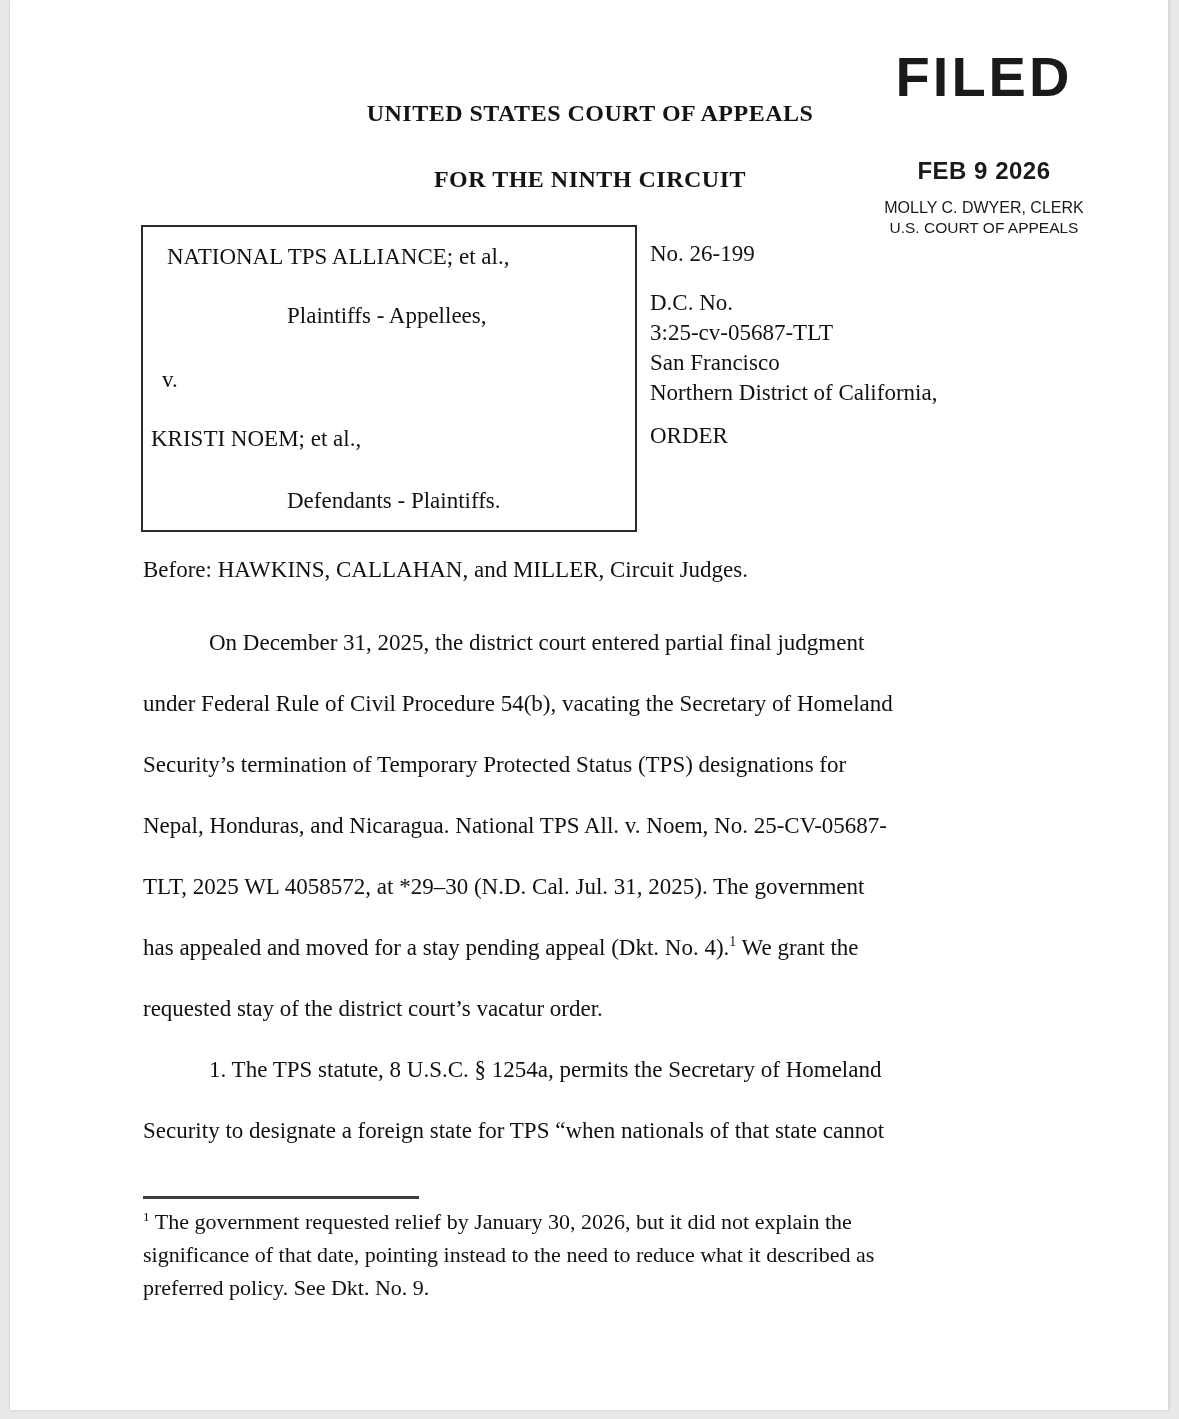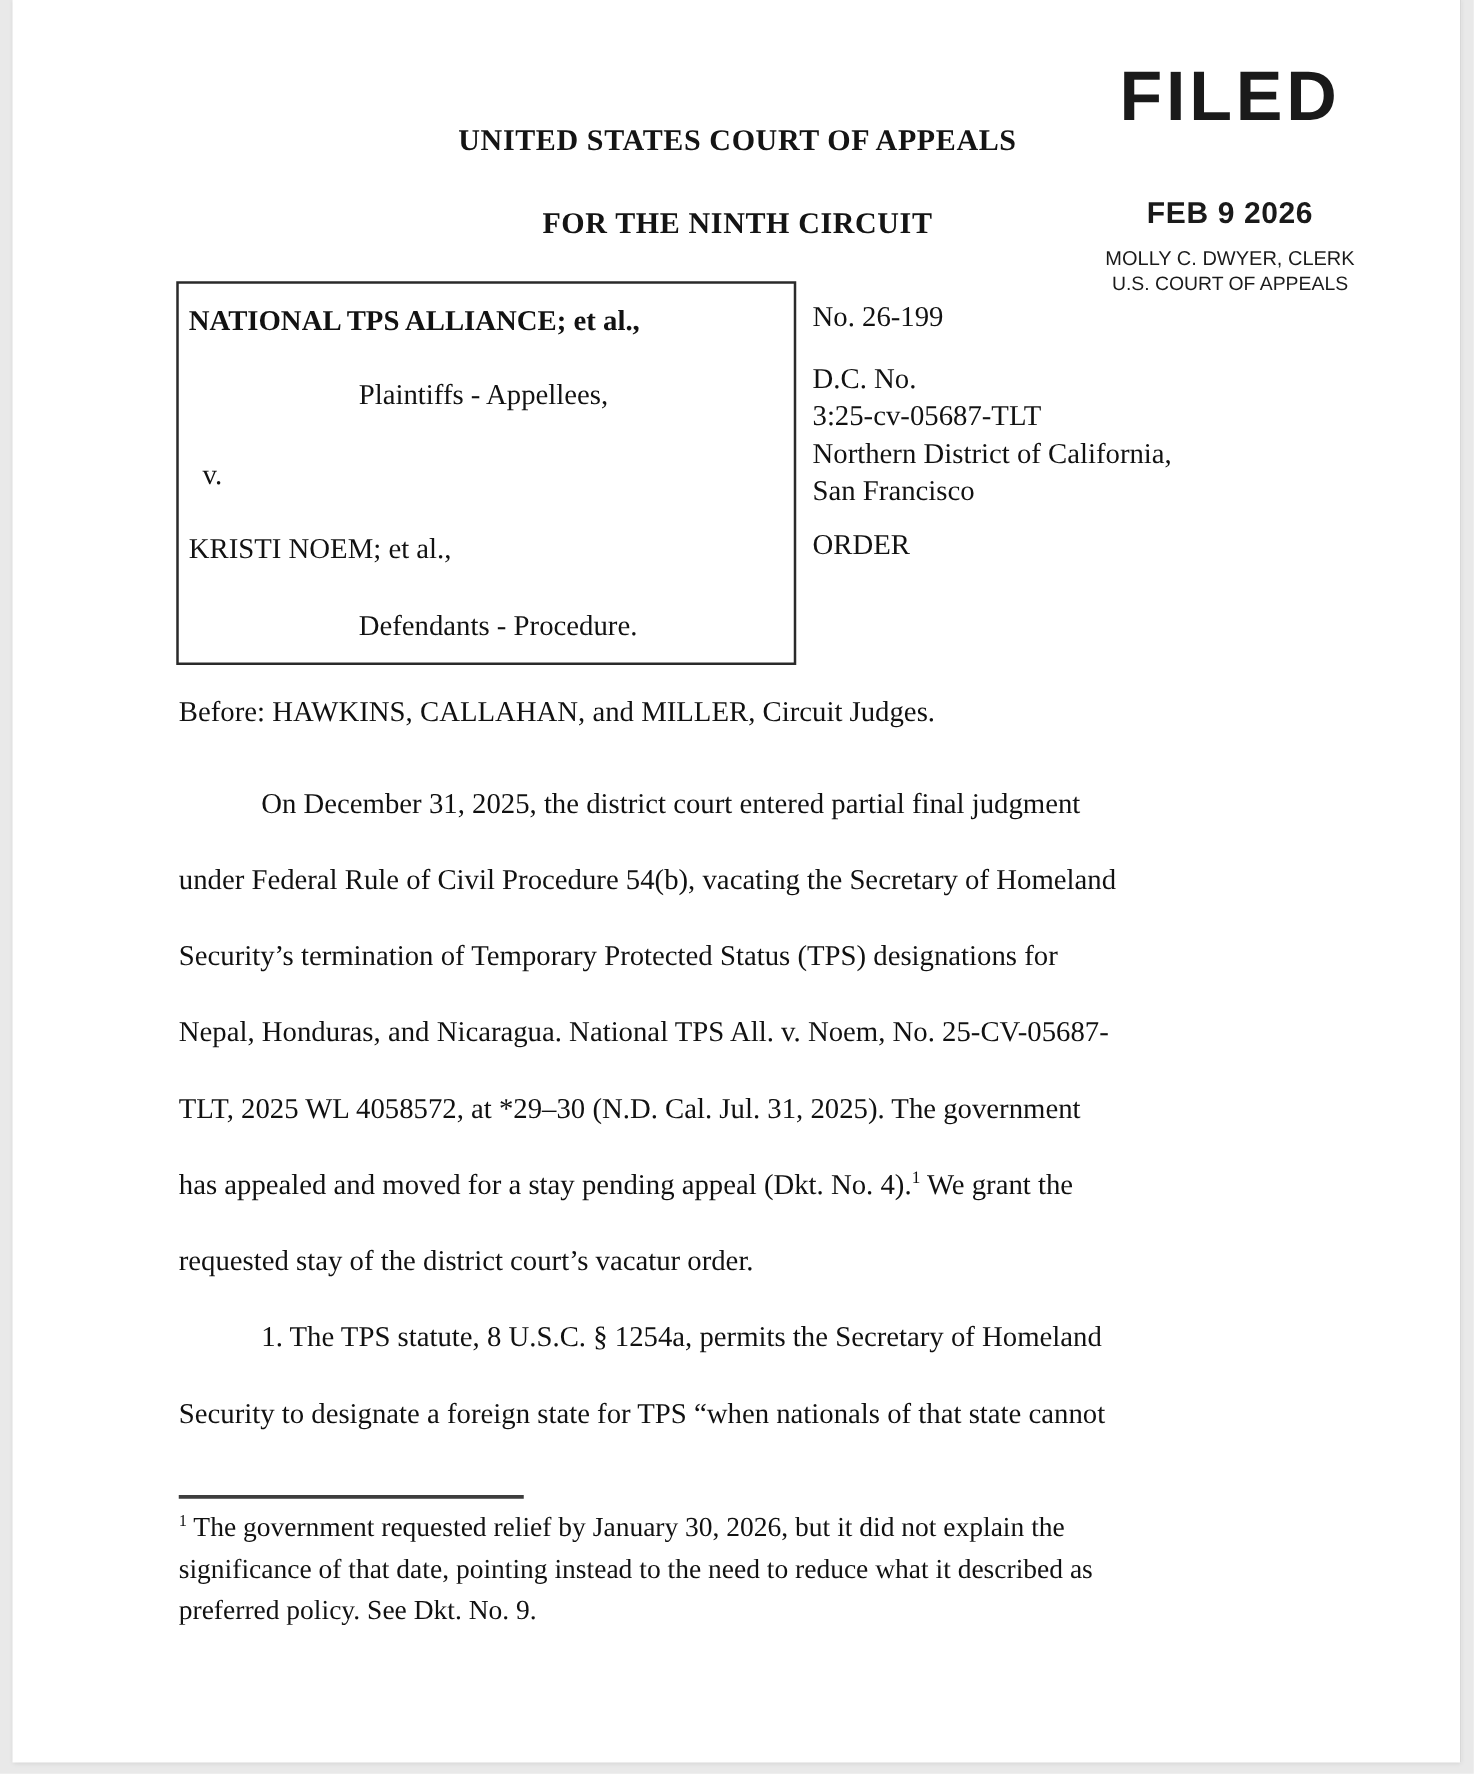--- a/index.html
+++ b/index.html
@@ -35,21 +35,21 @@
   .stamp .fdate{position:absolute;top:157px;left:0;width:252px;font-size:24px;font-weight:600;letter-spacing:0.5px;}
   .stamp .clerk{position:absolute;top:199px;left:0;width:252px;font-size:16px;}
   .stamp .office{position:absolute;top:219px;left:0;width:252px;font-size:15.5px;}
 
   
   .caption-box{
     position:absolute;left:141px;top:225px;width:492px;height:303px;
     border:2px solid #2a2a2a;font-size:23px;
   }
   .caption-box .abs{color:#121212;}
-  .cap-plaintiff{left:8px;top:17px;font-weight:bold;}
+  .cap-plaintiff{left:24px;top:17px;}
   .cap-prole{left:144px;top:76px;}
   .cap-v{left:19px;top:140px;}
   .cap-defendant{left:8px;top:199px;}
   .cap-drole{left:144px;top:261px;}
 
   
   .case-info{position:absolute;left:650px;top:225px;font-size:23px;color:#121212;}
   .ci-docket{left:0;top:16px;}
   .ci-dc{left:0;top:63px;line-height:30px;white-space:nowrap;}
   .ci-order{left:0;top:198px;}
@@ -82,30 +82,30 @@
     <div class="fdate">FEB 9 2026</div>
     <div class="clerk">MOLLY C. DWYER, CLERK</div>
     <div class="office">U.S. COURT OF APPEALS</div>
   </div>
 
   <div class="caption-box">
     <div class="abs cap-plaintiff">NATIONAL TPS ALLIANCE; et al.,</div>
     <div class="abs cap-prole">Plaintiffs - Appellees,</div>
     <div class="abs cap-v">v.</div>
     <div class="abs cap-defendant">KRISTI NOEM; et al.,</div>
-    <div class="abs cap-drole">Defendants - Procedure.</div>
+    <div class="abs cap-drole">Defendants - Plaintiffs.</div>
   </div>
 
   <div class="case-info">
     <div class="abs ci-docket">No. 26-199</div>
     <div class="abs ci-dc">
       <div>D.C. No.</div>
       <div>3:25-cv-05687-TLT</div>
+      <div>San Francisco</div>
       <div>Northern District of California,</div>
-      <div>San Francisco</div>
     </div>
     <div class="abs ci-order">ORDER</div>
   </div>
 
   <div class="abs panel">Before: HAWKINS, CALLAHAN, and MILLER, Circuit Judges.</div>
 
   <div class="body-text" id="body-text">
       <div class="body-line indent"><span>On December 31, 2025, the district court entered partial final judgment</span></div>
       <div class="body-line"><span>under Federal Rule of Civil Procedure 54(b), vacating the Secretary of Homeland</span></div>
       <div class="body-line"><span>Security’s termination of Temporary Protected Status (TPS) designations for</span></div>

